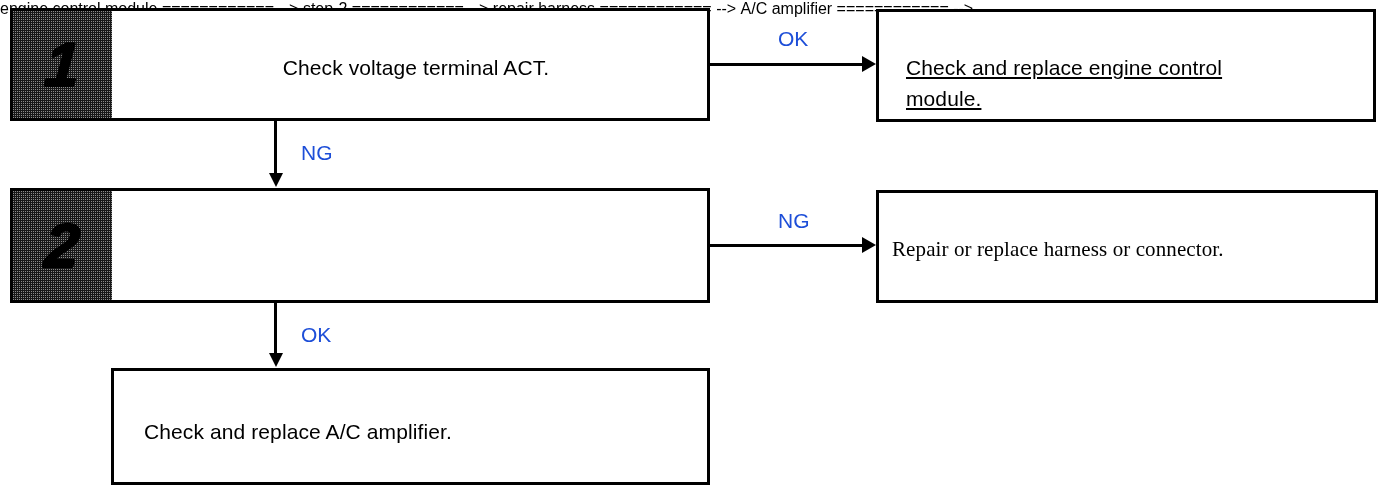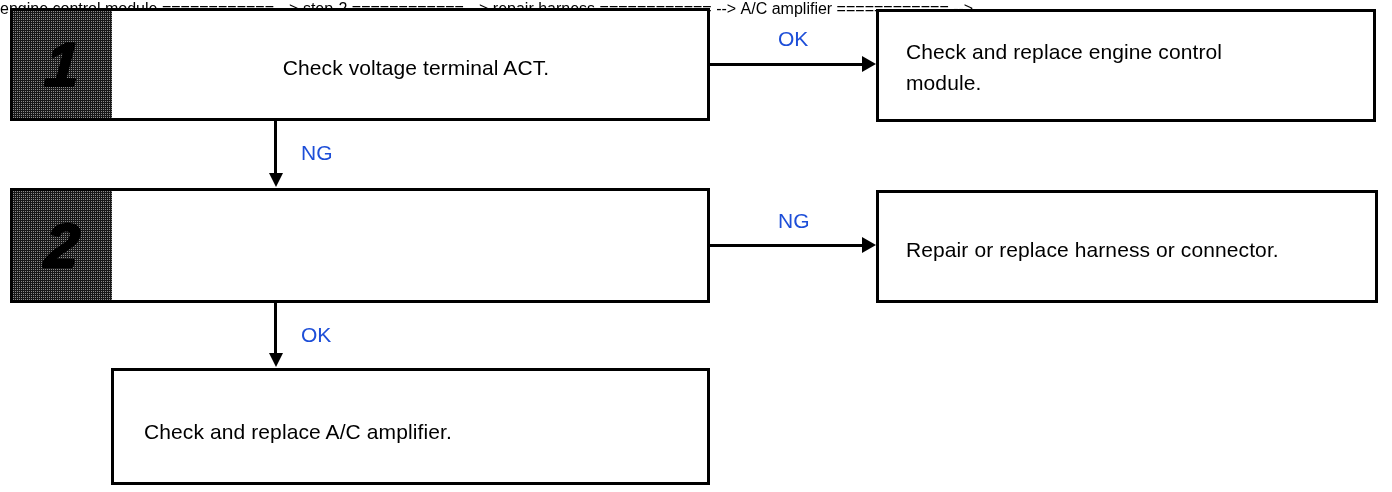--- a/index.html
+++ b/index.html
@@ -129,21 +129,21 @@
     <div class="box-text" style="left:128px; top:41px; width:550px;text-align:center;">Check voltage terminal ACT.</div>
   </div>
 
    engine control module ============ --&gt;
   <div class="hline" style="left:710px; top:63px; width:158px;"></div>
   <div class="arrow-right" style="left:862px; top:56px;"></div>
   <div class="edge-label" style="left:778px; top:28px;">OK</div>
 
   
   <div class="box" style="left:876px; top:9px; width:500px; height:113px;">
-    <div class="box-text" style="left:27px; top:24px; width:450px;">Check and replace engine control
+    <div class="box-text" style="left:27px; top:40px; width:450px;text-decoration:underline;">Check and replace engine control
 module.</div>
   </div>
 
    step-2 ============ --&gt;
   <div class="vline" style="left:274px; top:121px; width:3px; height:54px;"></div>
   <div class="arrow-down" style="left:269px; top:173px;"></div>
   <div class="edge-label" style="left:301px; top:142px;">NG</div>
 
   
   <div class="box" style="left:10px; top:188px; width:700px; height:115px;">
@@ -152,21 +152,21 @@
     </div>
   </div>
 
    repair harness ============ --&gt;
   <div class="hline" style="left:710px; top:244px; width:158px;"></div>
   <div class="arrow-right" style="left:862px; top:237px;"></div>
   <div class="edge-label" style="left:778px; top:210px;">NG</div>
 
   
   <div class="box" style="left:876px; top:190px; width:502px; height:113px;">
-    <div class="box-text" style="left:27px; top:41px; width:460px;">Repair or replace harness or connector.</div>
+    <div class="box-text" style="left:13px; top:41px; width:460px;font-family:Liberation Serif, serif;">Repair or replace harness or connector.</div>
   </div>
 
    A/C amplifier ============ --&gt;
   <div class="vline" style="left:274px; top:303px; width:3px; height:52px;"></div>
   <div class="arrow-down" style="left:269px; top:353px;"></div>
   <div class="edge-label" style="left:301px; top:324px;">OK</div>
 
   
   <div class="box" style="left:111px; top:368px; width:599px; height:117px;">
     <div class="box-text" style="left:30px; top:45px; width:540px;">Check and replace A/C amplifier.</div>

